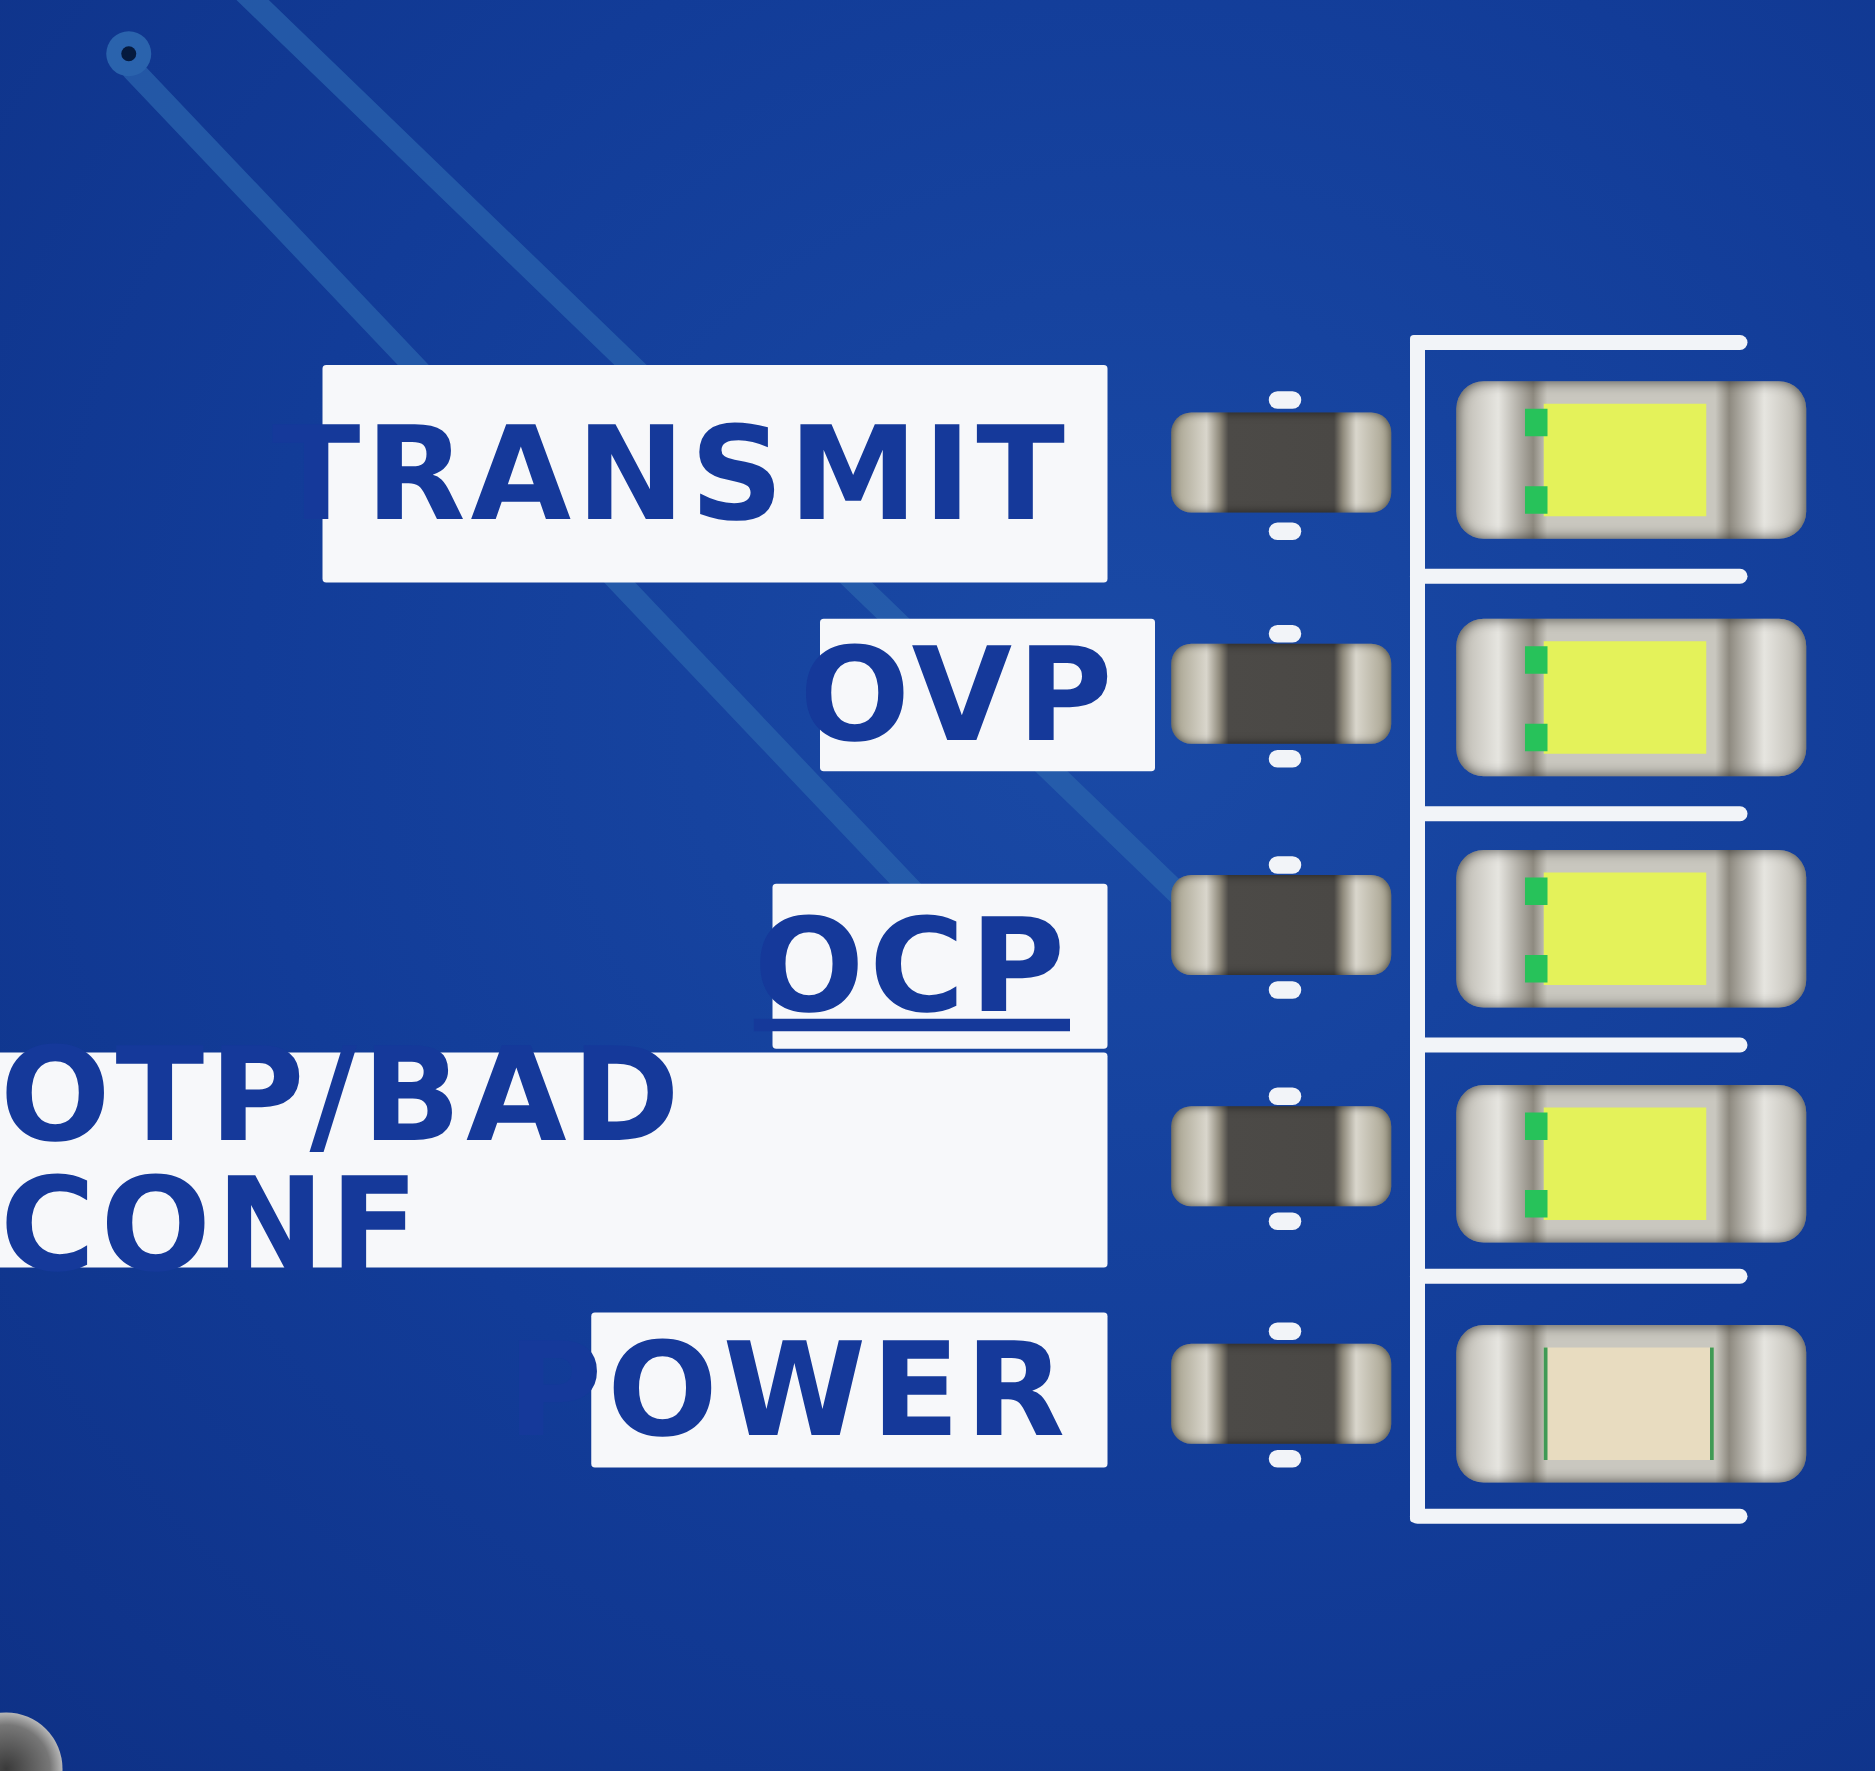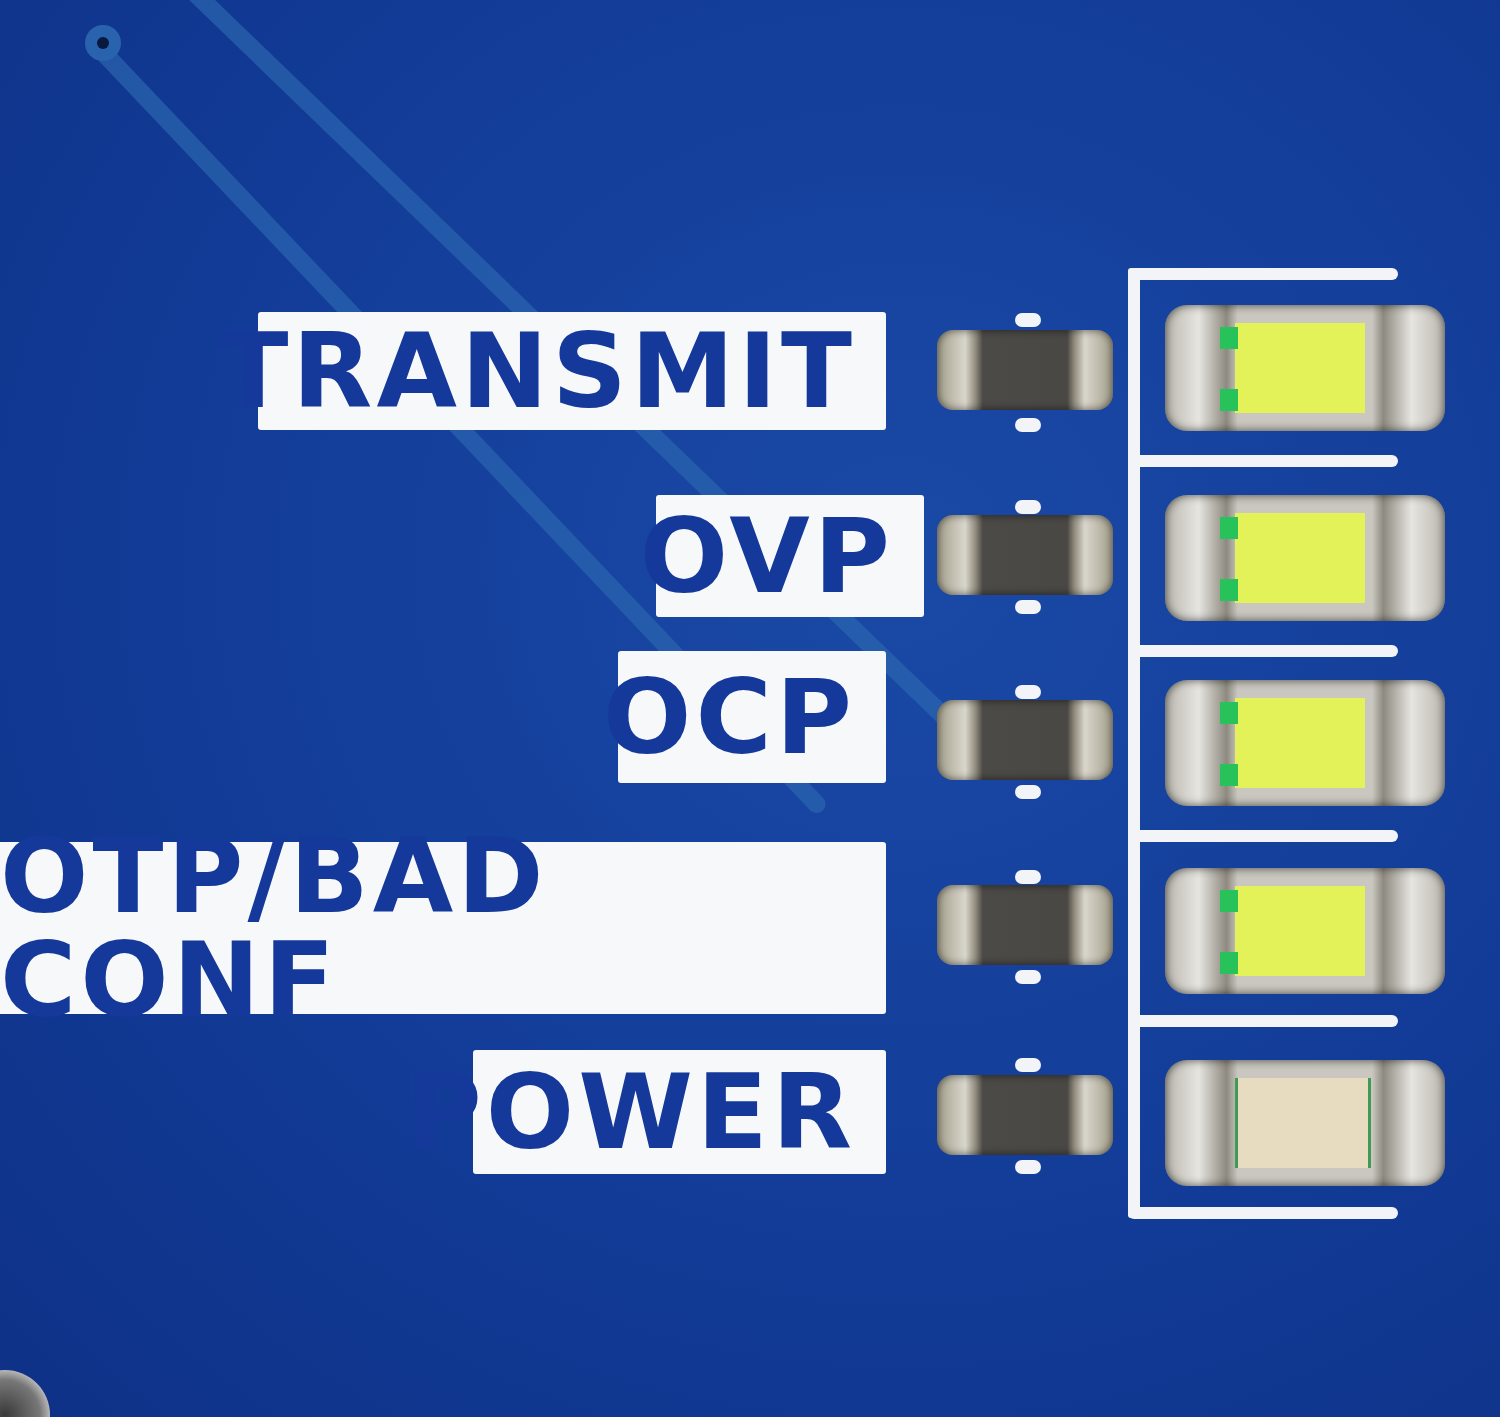--- a/index.html
+++ b/index.html
@@ -59,41 +59,41 @@
   <div class="pad-hole"></div>
 
   <div class="frame-v"></div>
   <div class="frame-h" style="top:268px"></div>
   <div class="frame-h" style="top:455px"></div>
   <div class="frame-h" style="top:645px"></div>
   <div class="frame-h" style="top:830px"></div>
   <div class="frame-h" style="top:1015px"></div>
   <div class="frame-h" style="top:1207px"></div>
 
-  <div class="label" style="left:258px;top:312px;width:628px;height:118px;">TRANSMIT</div>
+  <div class="label" style="left:258px;top:292px;width:628px;height:174px;">TRANSMIT</div>
   <div class="rdot" style="left:1015px;top:313px;"></div>
   <div class="resistor" style="left:937px;top:330px;"></div>
   <div class="rdot" style="left:1015px;top:418px;"></div>
   <div class="led" style="left:1165px;top:305px;">
     <div class="led-body" style="background:#e4f25a;"></div>
     <div class="led-mark" style="top:22px;"></div>
       <div class="led-mark" style="top:84px;"></div>
   </div>
 
   <div class="label" style="left:656px;top:495px;width:268px;height:122px;">OVP</div>
   <div class="rdot" style="left:1015px;top:500px;"></div>
   <div class="resistor" style="left:937px;top:515px;"></div>
   <div class="rdot" style="left:1015px;top:600px;"></div>
   <div class="led" style="left:1165px;top:495px;">
     <div class="led-body" style="background:#e4f25a;"></div>
     <div class="led-mark" style="top:22px;"></div>
       <div class="led-mark" style="top:84px;"></div>
   </div>
 
-  <div class="label" style="left:618px;top:651px;width:268px;height:132px;">OCP</div>
+  <div class="label" style="left:618px;top:707px;width:268px;height:132px;text-decoration:underline;">OCP</div>
   <div class="rdot" style="left:1015px;top:685px;"></div>
   <div class="resistor" style="left:937px;top:700px;"></div>
   <div class="rdot" style="left:1015px;top:785px;"></div>
   <div class="led" style="left:1165px;top:680px;">
     <div class="led-body" style="background:#e4f25a;"></div>
     <div class="led-mark" style="top:22px;"></div>
       <div class="led-mark" style="top:84px;"></div>
   </div>
 
   <div class="label" style="left:0;top:842px;width:886px;height:172px;border-radius:0 3px 3px 0;">OTP/BAD CONF</div>

